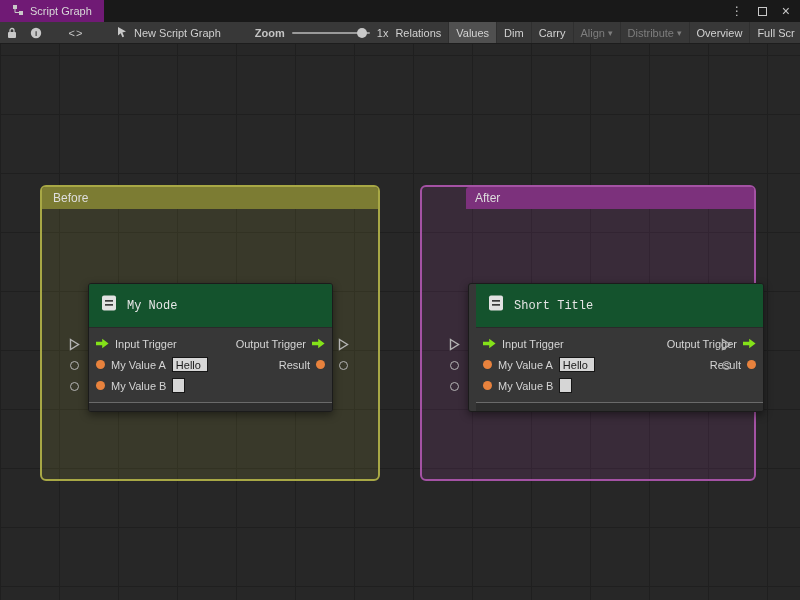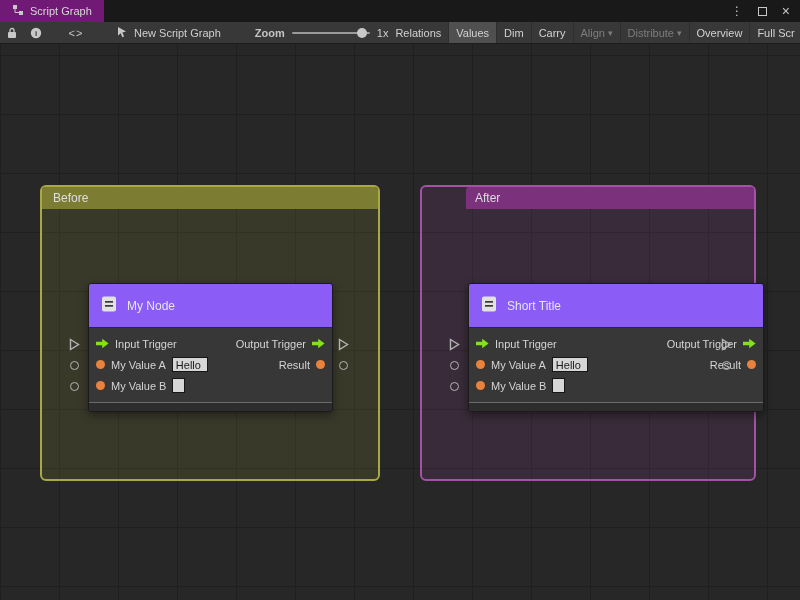--- a/index.html
+++ b/index.html
@@ -69,22 +69,22 @@
   }
   .group.before .group-header { background:var(--before-header,#7c7c33);padding-left:11px; }
   .group.after  .group-header { background:var(--after-header,#7c317c);margin-left:44px; }
 
   
   .node {
     position:absolute; border:1px solid #1b1b1b; border-radius:3px; overflow:hidden;
     background:#373737; box-shadow:0 3px 9px rgba(0,0,0,.45);
   }
   .node-header {
-    height:44px; background:#8b5cf6; display:flex; align-items:center; gap:8px;
-    padding:0 10px; border-bottom:1px solid #2a2a2a;
+    height:44px; background:#14532d; display:flex; align-items:center; gap:8px;
+    padding:0 10px; border-bottom:1px solid #2a2a2a;font-family:Liberation Mono, monospace;
   }
   .node-title { font-size:12px; color:#e6e6e6; }
   .node-body { padding:5px 0 6px 0; background:#373737; }
   .port-row {
     height:21px; display:flex; align-items:center; justify-content:space-between;
     padding:0 7px; font-size:11px; color:#d4d4d4;
   }
   .port-left, .port-right { display:flex; align-items:center; gap:6px; }
   .arrow path { fill:var(--trigger-green,#84e219); }
   .dot {
@@ -244,21 +244,21 @@
           <span class="dot"></span>
           <span>My Value B</span>
           <input class="field small" value="" style="">
         </div>
         <div class="port-right"></div>
       </div>
     </div>
     <div class="node-footer"></div>
   </div>
 
-  <div class="node" style="left:468px; top:239px; width:296px;">
+  <div class="node" style="left:468px; top:239px; width:296px;padding-left:7px;">
     <div class="node-header">
       <span>
         <svg width="20" height="20" viewBox="0 0 20 20">
             <rect x="3" y="2.5" width="14" height="15" rx="2" fill="#e2e2e2"></rect>
             <rect x="6" y="7" width="8" height="1.7" fill="#3a3a3a"></rect>
             <rect x="6" y="11" width="8" height="1.7" fill="#3a3a3a"></rect>
           </svg>
       </span>
       <span class="node-title">Short Title</span>
     </div>

